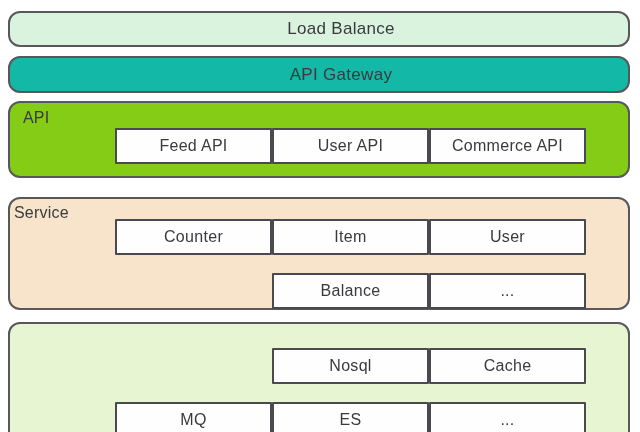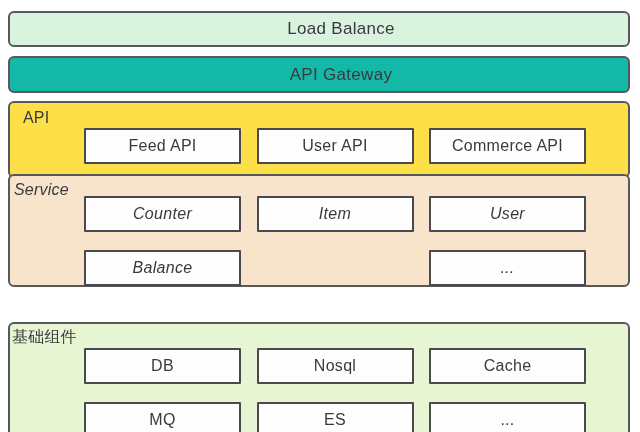--- a/index.html
+++ b/index.html
@@ -19,52 +19,51 @@
     width: 640px;
     height: 432px;
     background: #ffffff;
   }
   .band {
     position: absolute;
     left: 8px;
     width: 622px;
     box-sizing: border-box;
     border: 2px solid #57575c;
-    border-radius: 6px;
+    border-radius: 12px;
     padding-left: 44px;
   }
   .banner {
     display: flex;
     align-items: center;
     justify-content: center;
     font-size: 17px;
     letter-spacing: 0.3px;
   }
   .band-lb    { top: 11px;  height: 36px;  background: #d9f3de; }
   .band-gw    { top: 56px;  height: 37px;  background: #14b8a6; }
-  .band-api   { top: 101px; height: 77px;  background: #fde047; }
-  .band-svc   { top: 174px; height: 113px; background: #f7e4ca; font-style: italic; }
+  .band-api   { top: 101px; height: 77px;  background: #84cc16; }
+  .band-svc   { top: 197px; height: 113px; background: #f7e4ca; }
   .band-infra { top: 322px; height: 134px; background: #e8f5d2; }
   .band-label {
     position: absolute;
     top: 5px;
     left: 4px;
     font-size: 16px;
     letter-spacing: 0.2px;
   }
   .band-api .band-label { top: 6px; left: 13px; }
   .band-infra .band-label { left: 2px; top: 3px; }
   .row {
     position: absolute;
     left: 50px;
     right: 42px;
     height: 36px;
     display: flex;
-    justify-content: space-between;
-    margin-left: 24px;
+    justify-content: flex-end;
   }
   .band-api   .row-0 { top: 25px; }
   .band-svc   .row-0 { top: 20px; }
   .band-svc   .row-1 { top: 74px; }
   .band-infra .row-0 { top: 24px; }
   .band-infra .row-1 { top: 78px; }
   .node {
     box-sizing: border-box;
     width: 157px;
     height: 36px;
@@ -123,25 +122,21 @@
       <div class="node">
         <span>Balance</span>
       </div>
       <div class="node">
         <span>...</span>
       </div>
     </div>
   </div>
 
   <div class="band band-infra">
-    <div class="band-label">基础组件</div>
     <div class="row row-0">
-      <div class="node">
-        <span>DB</span>
-      </div>
       <div class="node">
         <span>Nosql</span>
       </div>
       <div class="node">
         <span>Cache</span>
       </div>
     </div>
     <div class="row row-1">
       <div class="node">
         <span>MQ</span>

